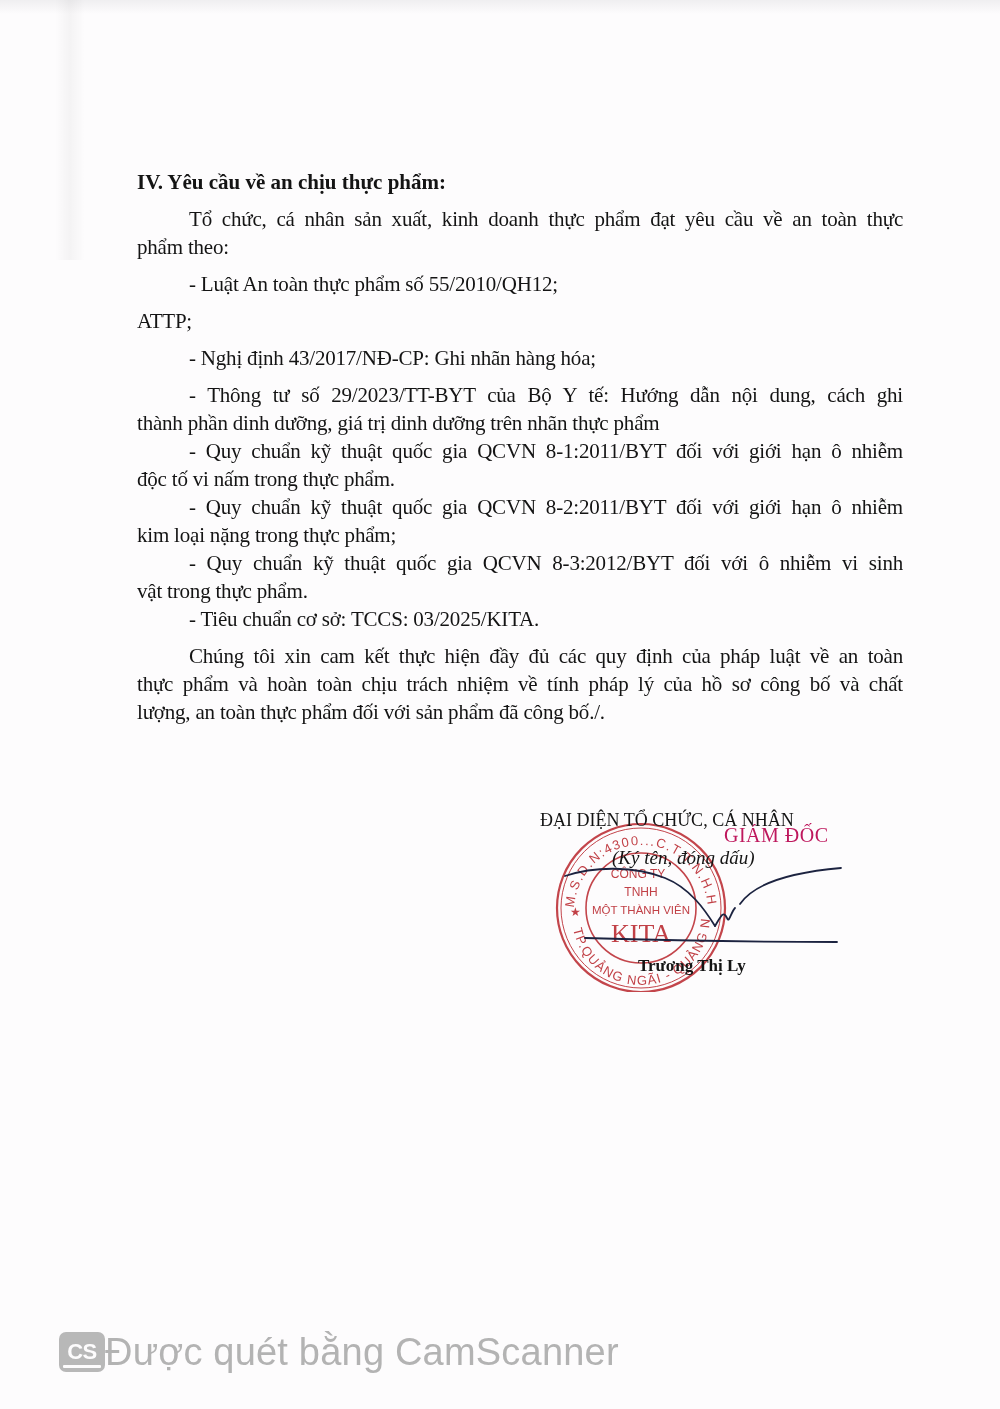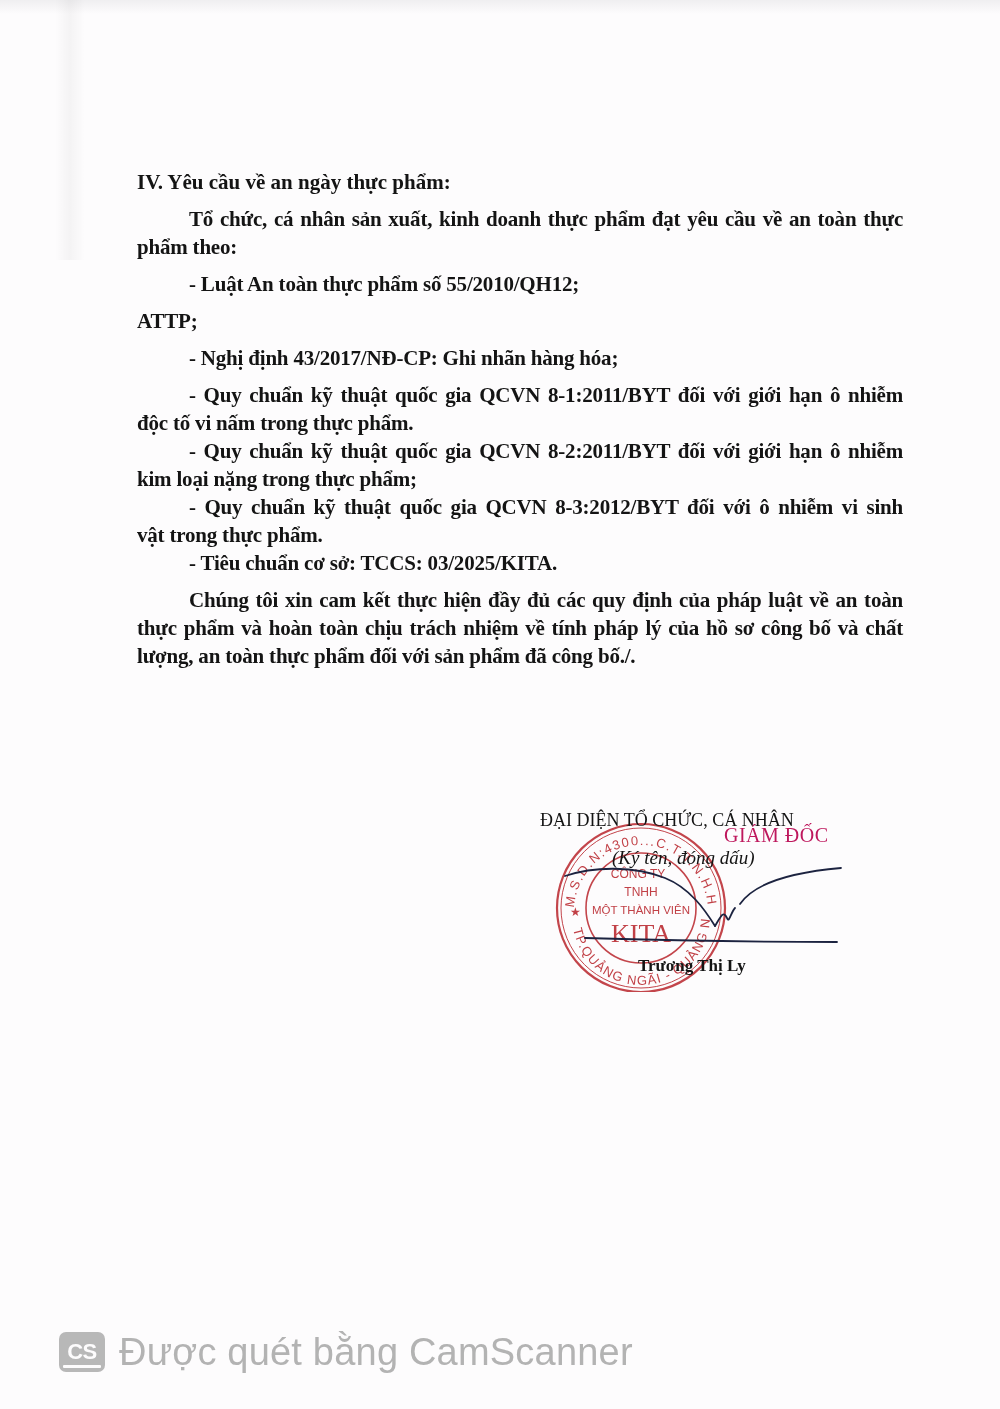--- a/index.html
+++ b/index.html
@@ -36,21 +36,20 @@
       left: 137px;
       top: 168px;
       width: 766px;
     }
     .line {
       font-size: 21px;
       line-height: 28px;
       margin: 0;
       white-space: nowrap;
       letter-spacing: -0.2px;
-      font-weight: bold;
     }
     .justify {
       text-align: justify;
       text-align-last: justify;
     }
     .heading {
       font-weight: bold;
       font-size: 21px;
       line-height: 28px;
       margin: 0;
@@ -132,21 +131,21 @@
       z-index: 4;
     }
 
     .watermark {
       position: absolute;
       left: 40px;
       top: 1328px;
       height: 48px;
       display: flex;
       align-items: center;
-      gap: 14px;
+      gap: 0;
       color: #b3b3b3;
       font-family: "Liberation Sans", "DejaVu Sans", sans-serif;
       padding-left: 19px;
     }
     .cs-logo {
       width: 46px;
       height: 40px;
       border-radius: 7px;
       background: #b8b8b8;
       color: #fdfcfd;
@@ -173,35 +172,37 @@
       letter-spacing: 0.2px;
     }
   </style>
 </head>
 <body>
 
 <div class="page-top-bleed"></div>
 <div class="page-shade"></div>
 
 <div class="content">
-  <p class="heading">IV. Yêu cầu về an ngày thực phẩm:</p>
+  <p class="heading">IV. Yêu cầu về an chịu thực phẩm:</p>
   <div class="gap"></div>
   <p class="line justify indent">Tổ chức, cá nhân sản xuất,  kinh doanh thực phẩm đạt yêu cầu về an toàn thực</p>
   <p class="line">phẩm theo:</p>
   <div class="gap"></div>
 
   <p class="line indent">- Luật An toàn thực phẩm số 55/2010/QH12;</p>
   <div class="gap"></div>
 
   <p class="line">ATTP;</p>
   <div class="gap"></div>
 
   <p class="line indent">- Nghị định 43/2017/NĐ-CP: Ghi nhãn hàng hóa;</p>
   <div class="gap"></div>
 
+  <p class="line justify indent">- Thông tư số 29/2023/TT-BYT của Bộ Y tế: Hướng dẫn nội dung, cách ghi</p>
+  <p class="line">thành phần dinh dưỡng, giá trị dinh dưỡng trên nhãn thực phẩm</p>
 
   <p class="line justify indent">- Quy chuẩn kỹ thuật quốc gia QCVN 8-1:2011/BYT đối với giới hạn ô nhiễm</p>
   <p class="line">độc tố vi nấm trong thực phẩm.</p>
 
   <p class="line justify indent">- Quy chuẩn kỹ thuật quốc gia QCVN 8-2:2011/BYT đối với giới hạn ô nhiễm</p>
   <p class="line">kim loại nặng trong thực phẩm;</p>
 
   <p class="line justify indent">- Quy chuẩn kỹ thuật quốc gia QCVN 8-3:2012/BYT đối với ô nhiễm vi sinh</p>
   <p class="line">vật trong thực phẩm.</p>
 

